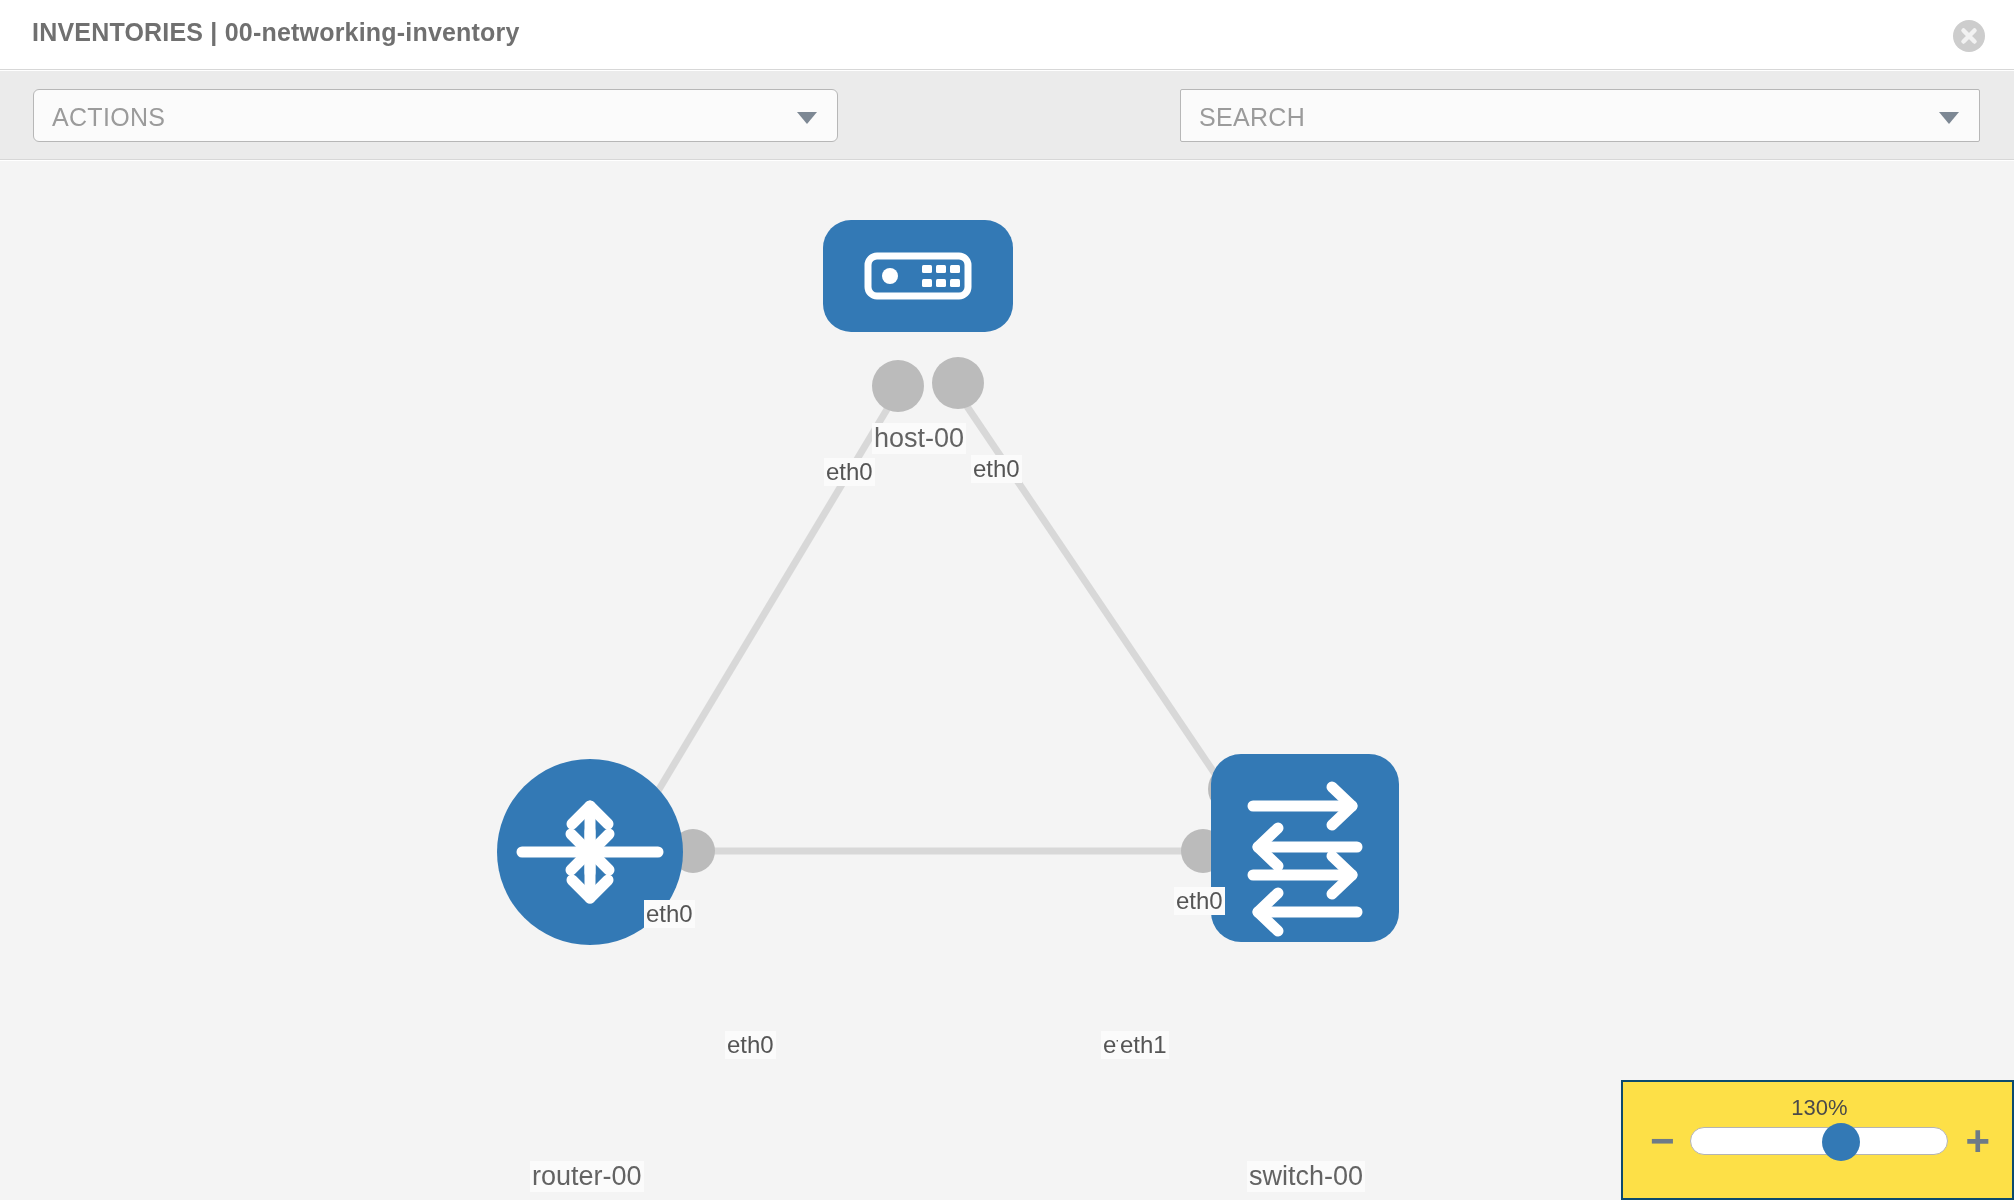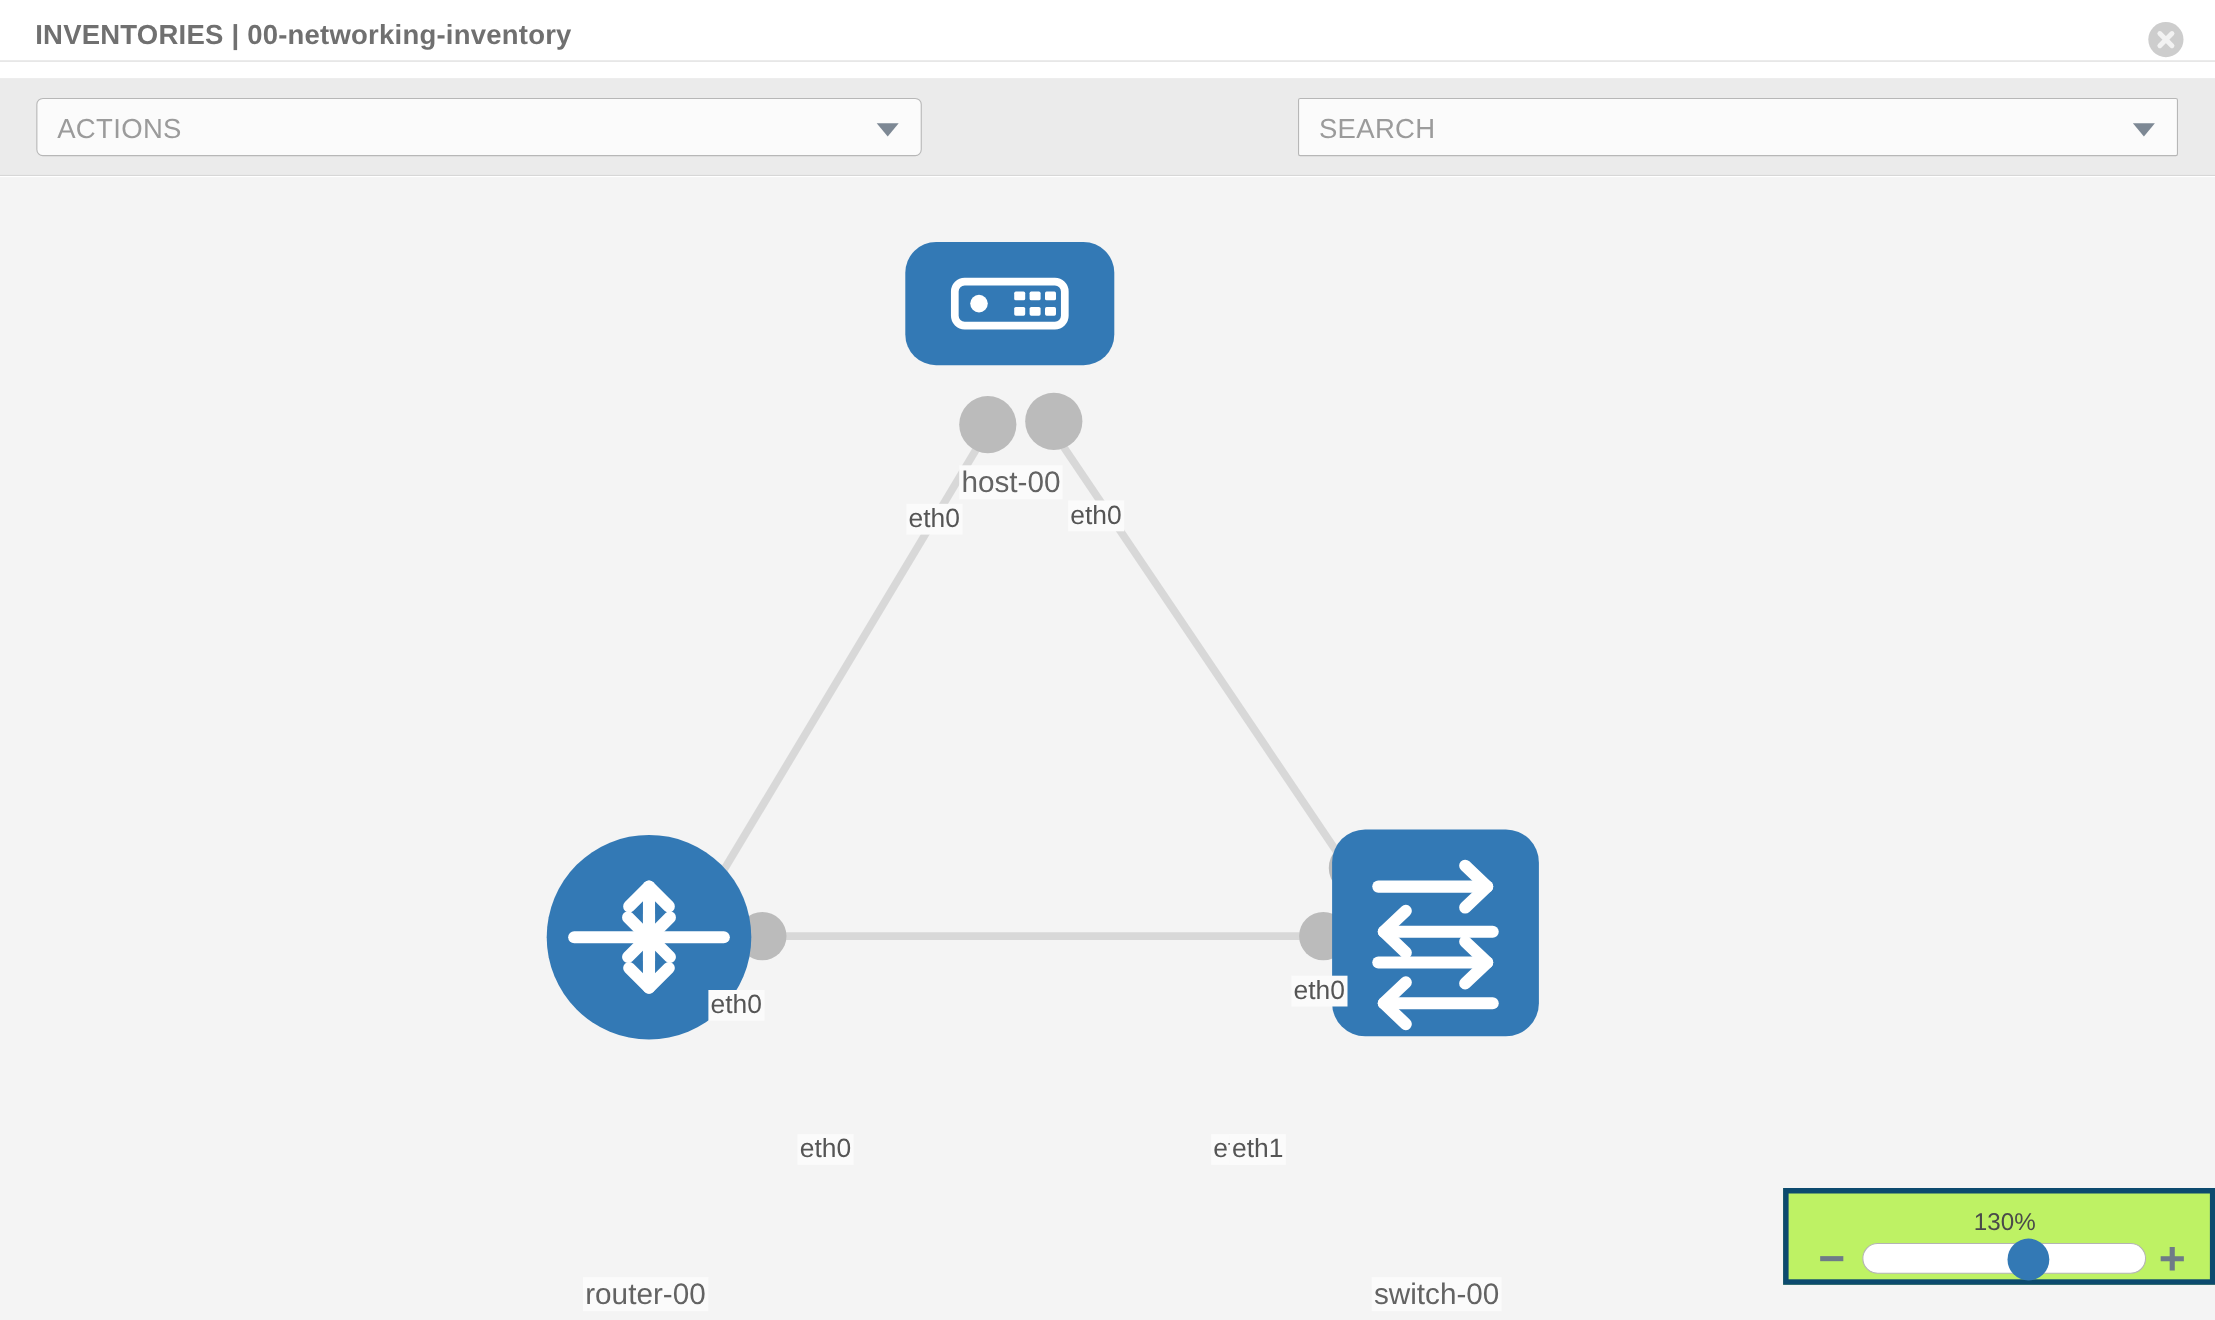--- a/index.html
+++ b/index.html
@@ -9,21 +9,21 @@
     width: 2014px; height: 1200px;
     background: #ffffff;
     font-family: "Liberation Sans", sans-serif;
     overflow: hidden;
   }
   #app { position: relative; width: 2014px; height: 1200px; }
 
   
   .header {
     position: absolute; top: 0; left: 0;
-    width: 2014px; height: 56px;
+    width: 2014px; height: 70px;
     background: #ffffff;
     border-bottom: 1px solid #d7d7d7;
   }
   .header-title {
     position: absolute; left: 32px; top: 18px;
     font-size: 25px; font-weight: bold;
     color: #707070;
     letter-spacing: 0.2px;
     white-space: nowrap;
   }
@@ -118,23 +118,23 @@
   .elbl-router-up   { left: 644px; top: 739px; }
   .elbl-switch-up   { left: 1174px; top: 726px; }
   .elbl-router-rt   { left: 725px; top: 870px; }
   .elbl-switch-lt0  { left: 1101px; top: 870px; }
   .elbl-switch-lt1  { left: 1118px; top: 870px; }
 
   
   .zoom-panel {
     position: absolute;
     left: 1621px; top: 1080px;
-    width: 393px; height: 88px;
-    background: #bef264;
-    border: 5px solid #0c4a6e;
+    width: 393px; height: 120px;
+    background: #fde047;
+    border: 2px solid #0c4a6e;
   }
   .zoom-value {
     position: absolute; top: 13px; left: 0; width: 393px;
     text-align: center;
     font-size: 22px; color: #4a4a4a;
   }
   .zoom-minus, .zoom-plus {
     position: absolute; top: 44px;
     font-size: 42px; line-height: 30px;
     color: #6e7b87; font-weight: bold;

